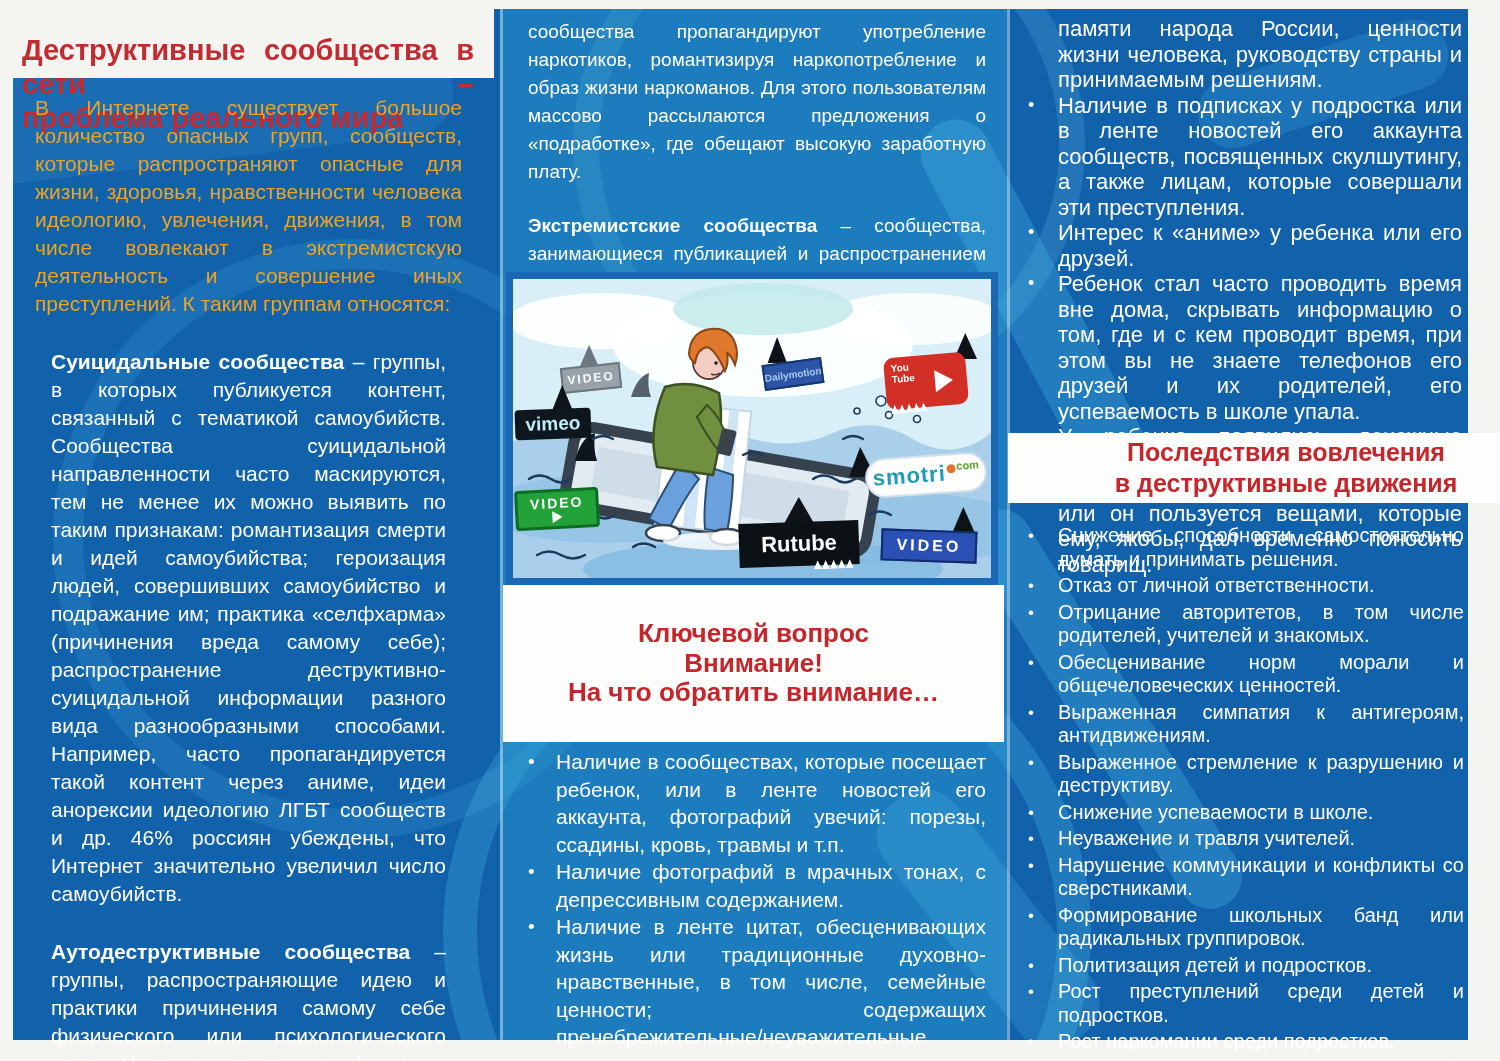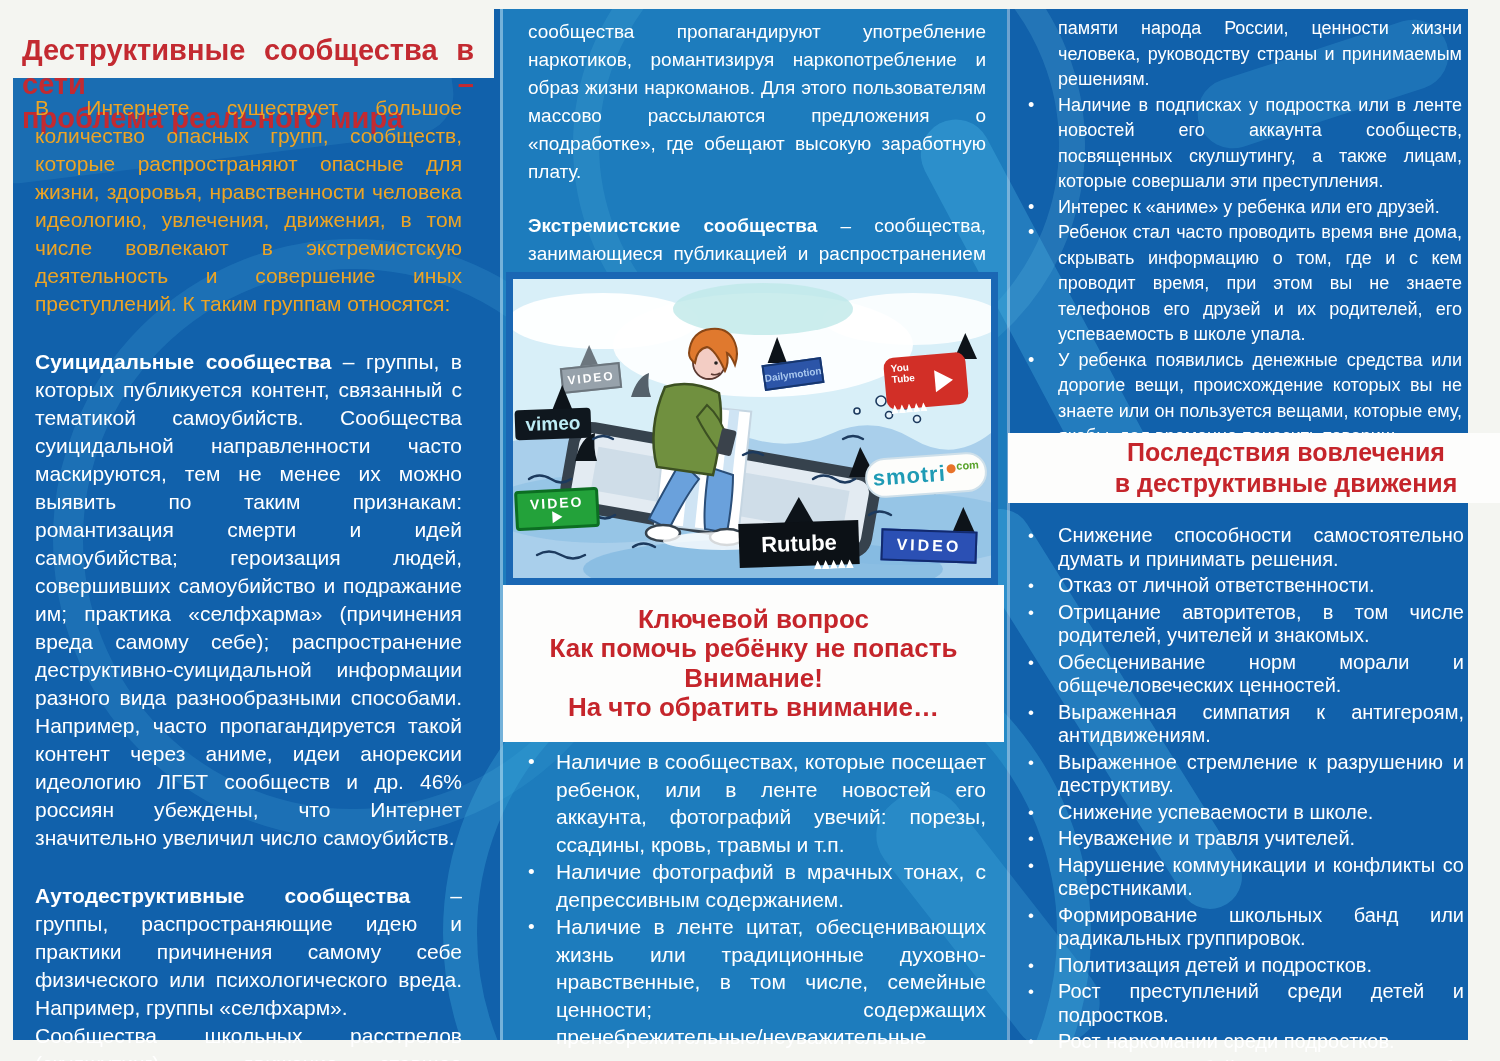--- a/index.html
+++ b/index.html
@@ -39,21 +39,21 @@
     position:absolute;left:22px;top:14px;width:452px;
     color:#c32a31;font-weight:bold;font-size:29px;line-height:34px;
   }
   .left-title .t1{display:block;text-align:justify;text-align-last:justify;}
   .left-title .t2{display:block;}
   .left-body{
     position:absolute;left:35px;top:94px;width:427px;
     color:#ffffff;font-size:21px;line-height:28px;text-align:justify;
   }
   .left-body .intro{color:#eda424;margin:0 0 30px 0;}
-  .left-body p{margin:0;}
+  .left-body p{margin:16px;}
   .mb30{margin-bottom:30px !important;}
   .left-body b{font-weight:bold;}
 
   
   .mid-top{
     position:absolute;left:528px;top:18px;width:458px;
     color:#fff;font-size:19px;line-height:28px;text-align:justify;
   }
   .mid-top p{margin:0;}
   .mid-top .gap{height:26px;}
@@ -107,21 +107,21 @@
   .mid-bullets{
     position:absolute;left:520px;top:748px;width:466px;margin:0;padding:0;list-style:none;
     color:#fff;font-size:21px;line-height:27.5px;text-align:justify;
   }
   .mid-bullets li{position:relative;padding-left:36px;margin:0;}
   .mid-bullets li::before{content:"\2022";position:absolute;left:8px;top:0;font-size:19px;}
 
   
   .right-top{
     position:absolute;left:1022px;top:16px;width:440px;
-    color:#fff;font-size:18px;line-height:25.5px;text-align:justify;
+    color:#fff;font-size:22px;line-height:25.5px;text-align:justify;
   }
   .right-top .cont{padding-left:36px;}
   .right-top ul{margin:0;padding:0;list-style:none;}
   .right-top li{position:relative;padding-left:36px;}
   .right-top li::before{content:"\2022";position:absolute;left:6px;top:0;font-size:18px;}
 
   .right-white{
     position:absolute;left:1008px;top:433px;width:460px;height:70px;background:#fdfdfc;
     color:#c5252b;font-weight:bold;font-size:25px;line-height:31px;text-align:center;
     display:flex;flex-direction:column;justify-content:center;padding-left:48px;
@@ -282,21 +282,20 @@
     </div>
 
     <div class="fin" style="left:436px;top:228px;width:26px;height:26px;"></div>
     <div class="sign sg-vblue">
         <span>VIDEO</span>
       </div>
   </div>
 
   <div class="key-panel">
     <div>Ключевой вопрос</div>
-    <div>Как помочь ребёнку не попасть</div>
     <div>Внимание!</div>
     <div>На что обратить внимание…</div>
   </div>
 
   <ul class="mid-bullets">
     <li><span>Наличие в сообществах, которые посещает ребенок, или в ленте новостей его аккаунта, фотографий увечий: порезы, ссадины, кровь, травмы и т.п.</span></li>
     <li><span>Наличие фотографий в мрачных тонах, с депрессивным содержанием.</span></li>
     <li><span>Наличие в ленте цитат, обесценивающих жизнь или традиционные духовно-нравственные, в том числе, семейные ценности; содержащих пренебрежительные/неуважительные высказывания по отношению к родителям, деторождению, служению Отечеству, исторической</span></li>
   </ul>
 

